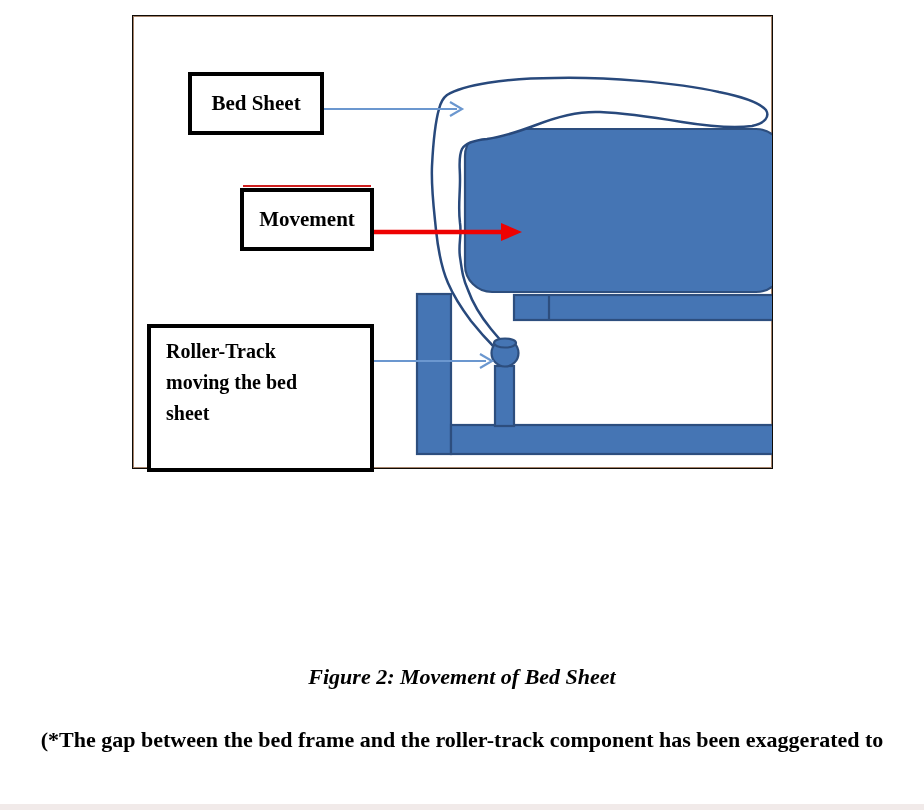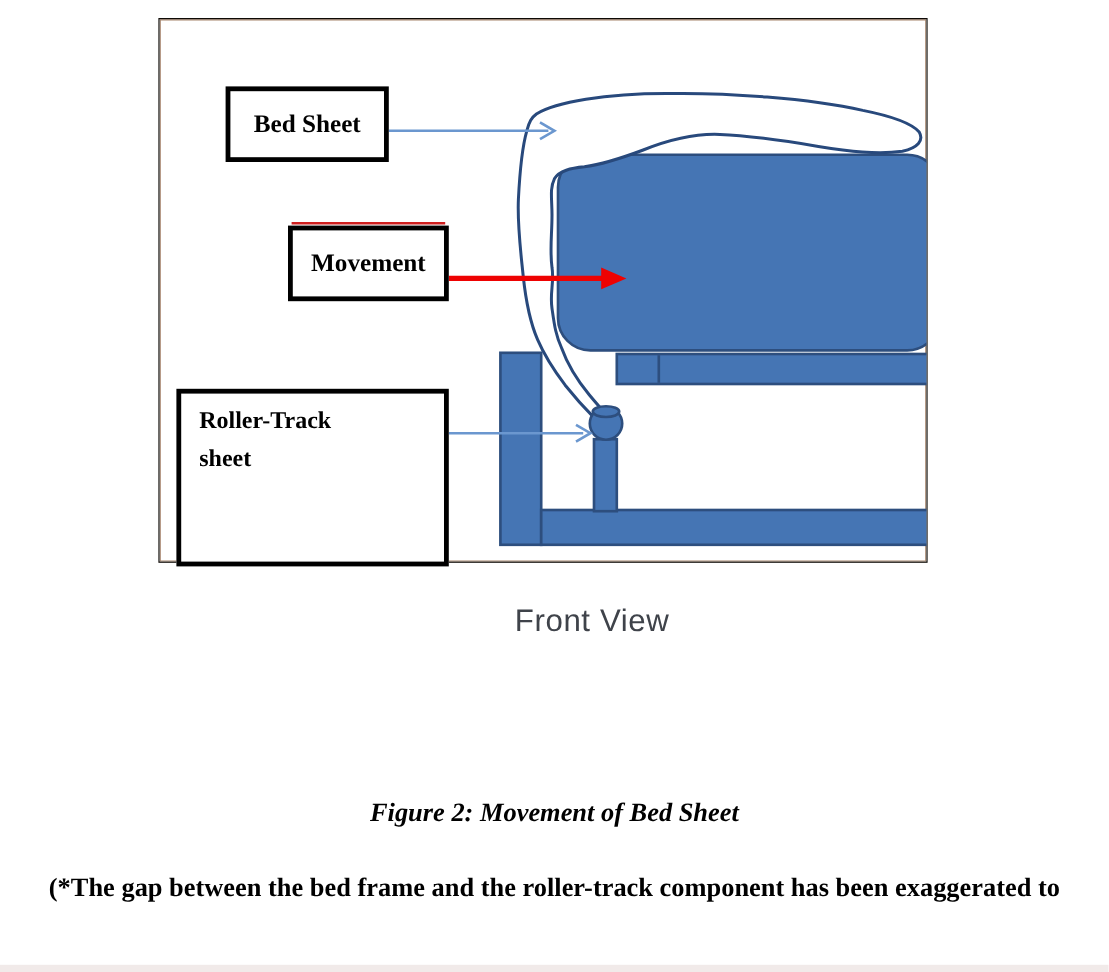--- a/index.html
+++ b/index.html
@@ -112,23 +112,23 @@
     <div class="label-box label-bedsheet">
       <span>Bed Sheet</span>
     </div>
 
     <div class="label-box label-mattress">
       <span>Movement</span>
     </div>
 
     <div class="label-box label-roller">
       <div>Roller-Track</div>
+      <div>moving the bed</div>
       <div>sheet</div>
     </div>
 
-    <div class="front-view">Front View</div>
   </div>
 
   <div class="caption caption-title">Figure 2: Movement of Bed Sheet</div>
   <div class="caption caption-note1">(*The gap between the bed frame and the roller-track component has been exaggerated to</div>
 
   <div class="bottom-band"></div>
 </div>
 
 </body></html>

